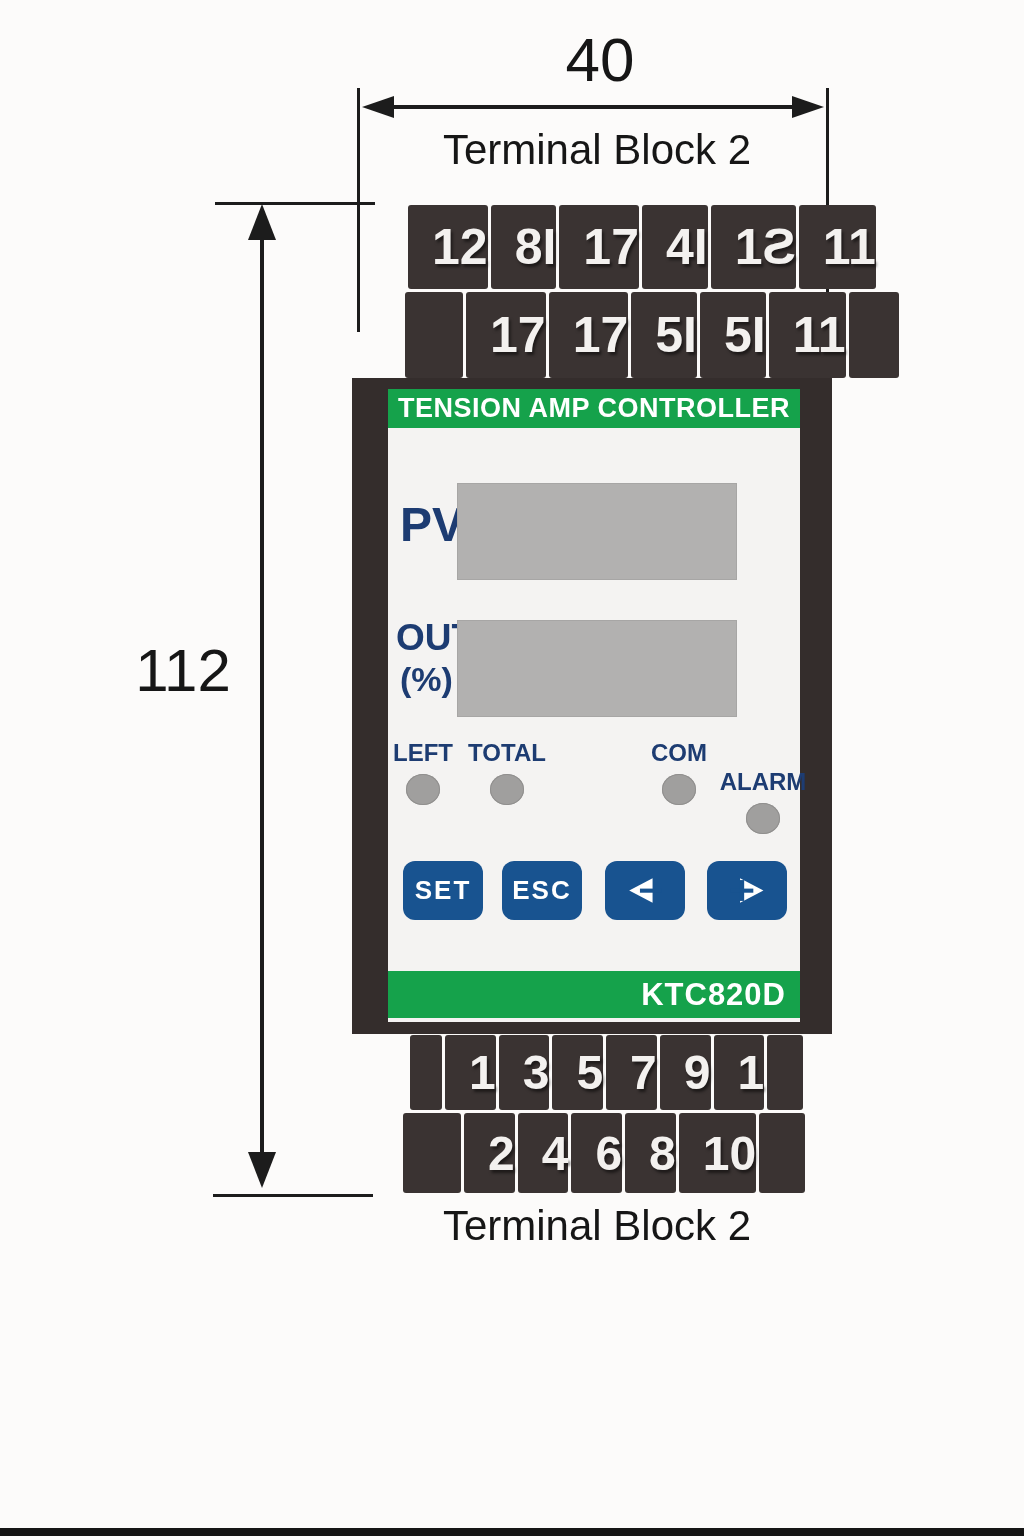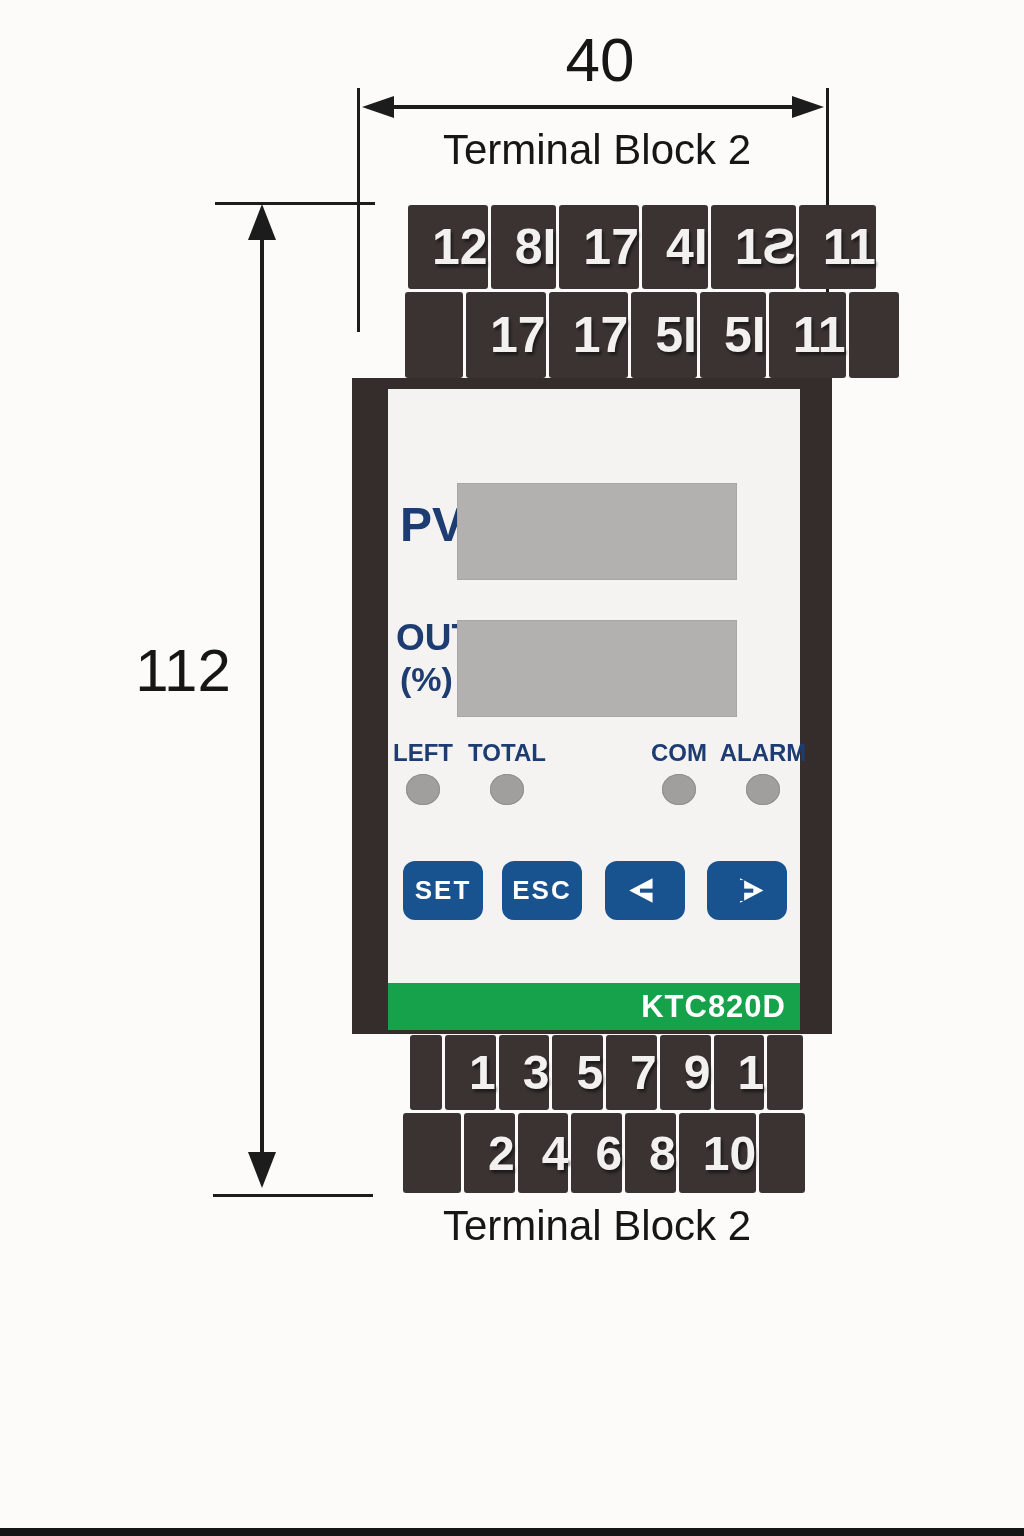--- a/index.html
+++ b/index.html
@@ -59,34 +59,34 @@
   }
   .panel {
     position:absolute; left:36px; top:11px; width:412px; height:633px;
     background:#f4f3f2;
   }
   .band {
     position:absolute; left:0; width:412px; background:#15a24b;
     display:flex; align-items:center; color:#ffffff; font-weight:bold;
   }
   .band.header { top:0; height:39px; justify-content:center; font-size:27px; letter-spacing:0.5px; }
-  .band.footer { top:582px; height:47px; justify-content:flex-end; padding-right:14px; width:398px; font-size:31px; letter-spacing:1px;margin-top:12px; }
+  .band.footer { top:582px; height:47px; justify-content:flex-end; padding-right:14px; width:398px; font-size:31px; letter-spacing:1px; }
 
   .display { position:absolute; left:69px; width:278px; height:95px; background:#b2b1b0; border:1px solid #a7a6a5; }
   .pv-display  { top:94px; }
   .out-display { top:231px; }
   .nv { position:absolute; color:#1d3c72; font-weight:bold; }
   .pv-label  { left:12px; top:108px; font-size:48px; }
   .out-label { left:8px;  top:228px; font-size:37px; }
   .out-unit  { left:12px; top:271px; font-size:34px; font-weight:600; }
 
   .led-col { position:absolute; top:350px; width:100px; display:flex; flex-direction:column; align-items:center;text-align:right; }
   .led-label { color:#1d3c72; font-weight:bold; font-size:24px; white-space:nowrap; }
   .led { margin-top:7px; width:34px; height:31px; border-radius:50%; background:#a09f9e; box-shadow:inset 0 0 0 1px #908f8e; }
-  .lc1 { left:-15px; } .lc2 { left:69px; } .lc3 { left:153px; } .lc4 { left:241px; } .lc5 { left:325px; }
+  .lc1 { left:-15px; } .lc2 { left:69px; } .lc3 { left:153px; } .lc4 { left:241px; } .lc5 { left:325px;margin-top:29px; }
 
   .btn {
     position:absolute; top:472px; width:80px; height:59px;
     background:#185390; border:none; border-radius:12px;
     color:#ffffff; font-family:"Liberation Sans", sans-serif;
     font-size:26px; font-weight:bold; letter-spacing:2px;
     display:flex; align-items:center; justify-content:center;
     padding:16px; cursor:pointer;
   }
   .btn-set { left:15px; }  .btn-esc { left:114px; }
@@ -131,20 +131,23 @@
       <div class="tcell">5Ɩ</div>
       <div class="tcell">5Ɩ</div>
       <div class="tcell">11</div>
       <div class="tcell blank w26"></div>
     </div>
   </div>
 
   <div class="frame">
     <div class="panel">
 
+      <div class="band header">
+        <span>TENSION AMP CONTROLLER</span>
+      </div>
 
       <div class="nv pv-label">PV</div>
       <div class="display pv-display"></div>
 
       <div class="nv out-label">OUT</div>
       <div class="nv out-unit">(%)</div>
       <div class="display out-display"></div>
 
       <div class="led-col lc1">
         <div class="led-label">LEFT</div>

